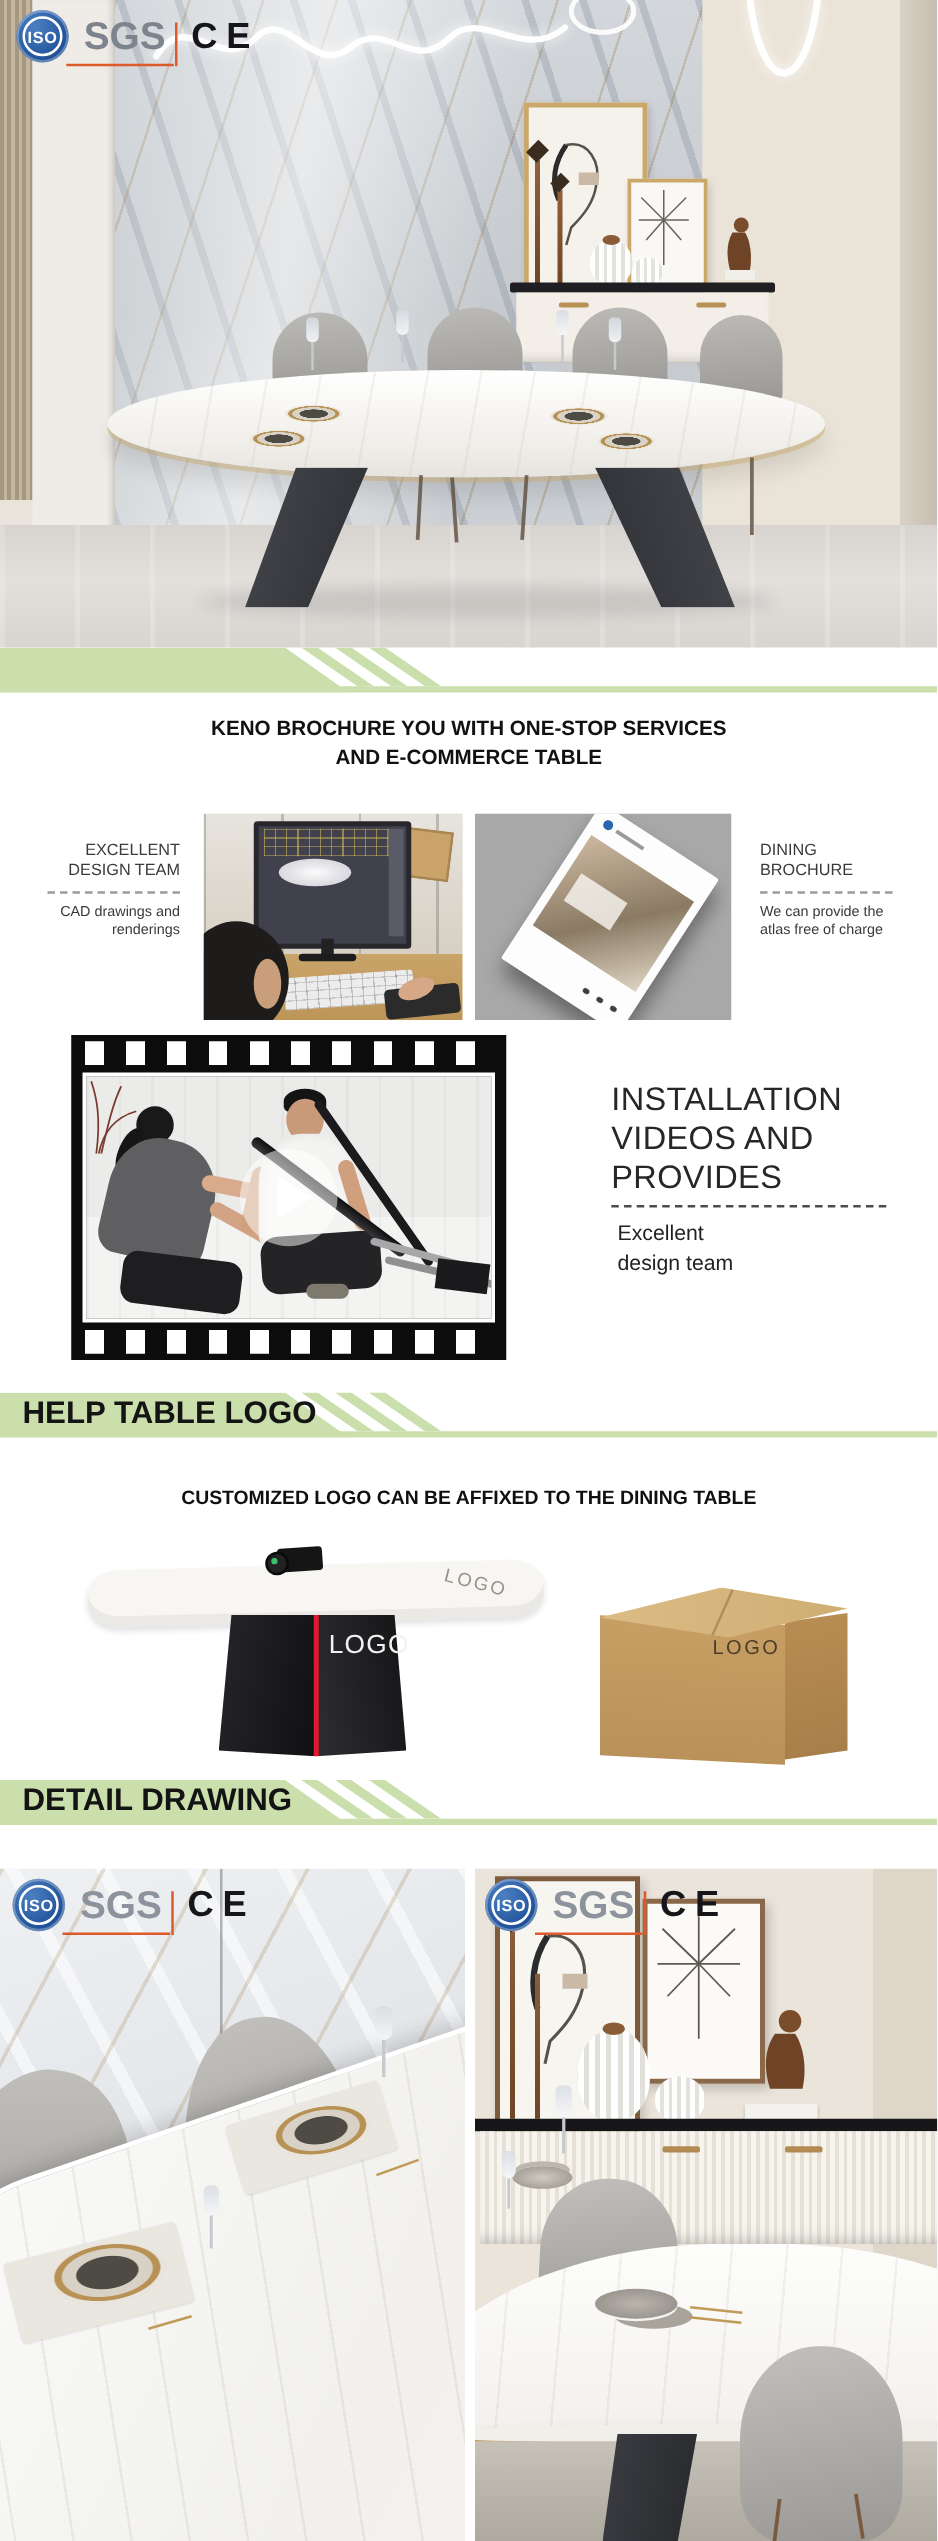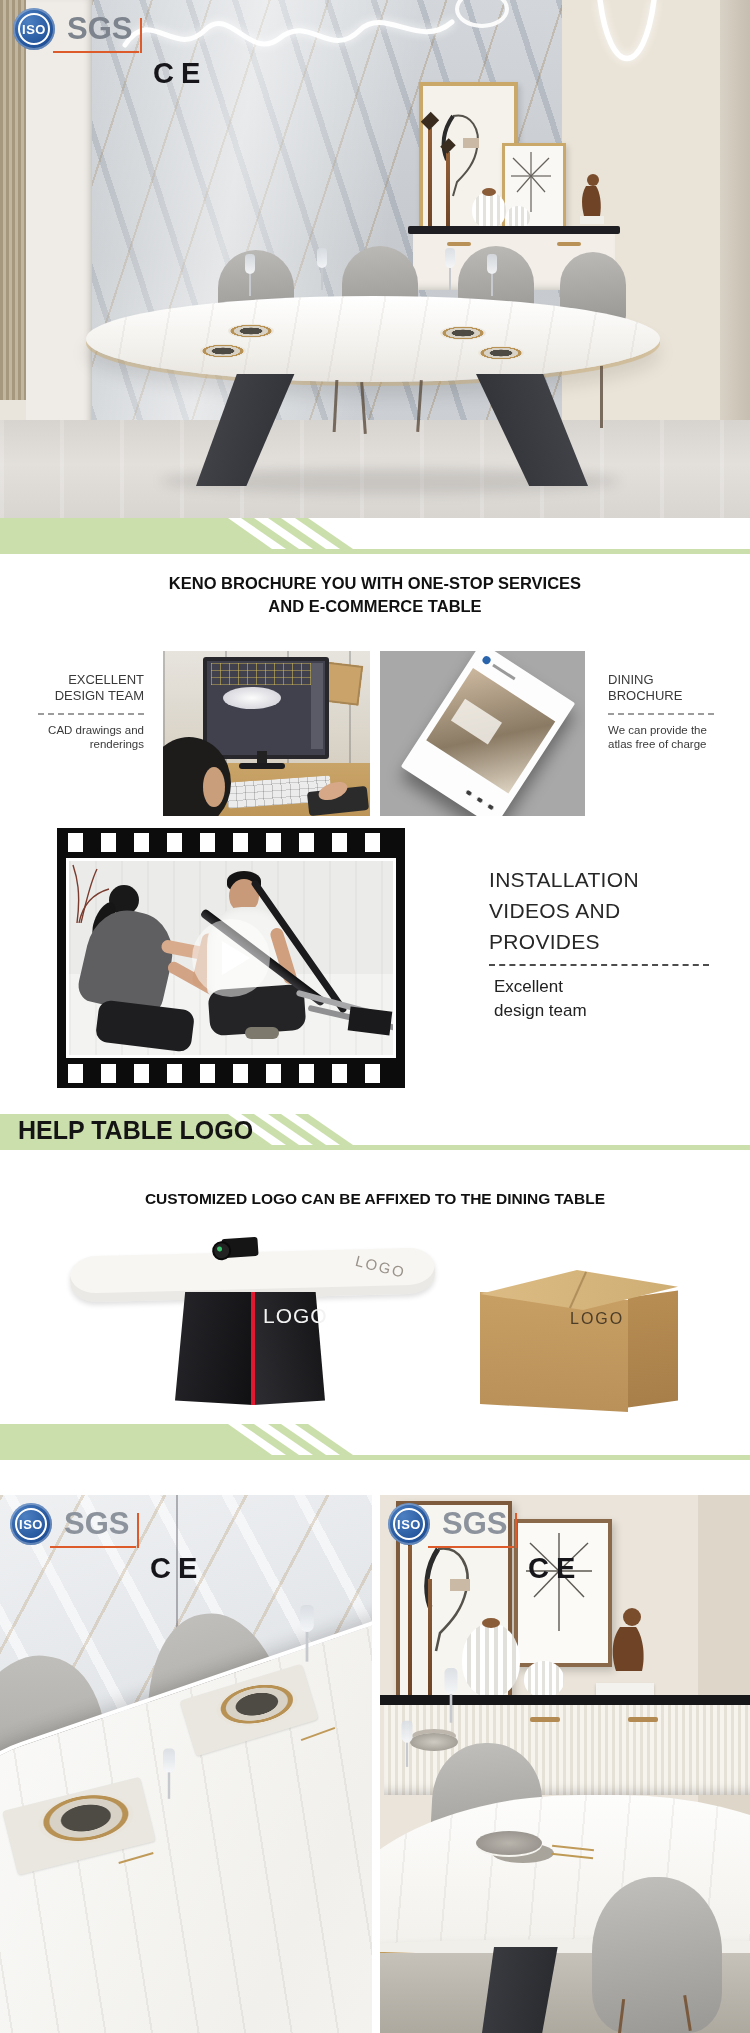--- a/index.html
+++ b/index.html
@@ -17,21 +17,21 @@
   .certs{position:absolute;width:195px;height:54px;z-index:40;}
   .iso{position:absolute;left:0;top:2px;width:42px;height:42px;border-radius:50%;
        background:radial-gradient(circle at 36% 32%,#4c80c2,#1e4f97 72%);
        box-shadow:inset 0 0 0 2px rgba(255,255,255,.3);}
   .iso::before{content:"";position:absolute;inset:5px;border-radius:50%;border:2px solid #fff;}
   .iso-label{position:absolute;inset:0;display:flex;align-items:center;justify-content:center;
        color:#fff;font-weight:bold;font-size:13px;letter-spacing:.5px;}
   .sgs{position:absolute;left:54px;top:5px;font-size:31px;font-weight:bold;color:var(--sgsgray);}
   .cert-hline{position:absolute;left:40px;top:45px;width:86px;height:2px;background:var(--orange);}
   .cert-vline{position:absolute;left:127px;top:12px;width:2px;height:35px;background:var(--orange);}
-  .ce{position:absolute;left:140px;top:7px;font-size:29px;font-weight:bold;color:#16161a;letter-spacing:7px;margin-top:44px;}
+  .ce{position:absolute;left:140px;top:7px;font-size:29px;font-weight:bold;color:#16161a;letter-spacing:7px;}
 
   
   .banner{position:absolute;left:0;width:750px;height:36px;}
   .banner-line{position:absolute;left:0;right:0;bottom:0;height:5px;background:var(--green);}
   .banner-block{position:absolute;left:0;top:0;height:36px;width:290px;background:var(--green);
        clip-path:polygon(0 0,228px 0,279px 100%,0 100%);}
   .banner-stripes{position:absolute;left:241px;top:0;width:130px;height:31px;}
   .banner-label{position:absolute;left:18px;top:0;line-height:32px;font-size:25px;font-weight:bold;
        color:#141414;letter-spacing:0;}
 
@@ -195,21 +195,21 @@
        background:#a7a7a9;transform:rotate(15deg);}
   .rod4{position:absolute;left:238px;top:154px;width:92px;height:6px;border-radius:3px;
        background:#909092;transform:rotate(13deg);}
   .vid-frame{position:absolute;right:2px;top:148px;width:42px;height:24px;background:#1a1a1c;transform:rotate(7deg);}
   .play-btn{position:absolute;left:50%;top:50%;width:78px;height:78px;margin:-39px 0 0 -39px;
        border-radius:50%;background:rgba(255,255,255,.5);cursor:pointer;}
   .play-btn::after{content:"";position:absolute;left:30px;top:22px;width:0;height:0;
        border-left:28px solid #fff;border-top:17px solid transparent;border-bottom:17px solid transparent;}
 
   .inst{position:absolute;left:489px;top:864px;width:228px;}
-  .inst-title{font-size:21px;color:#272727;line-height:31px;font-weight:400;letter-spacing:.3px;}
+  .inst-title{font-size:26px;color:#272727;line-height:31px;font-weight:400;letter-spacing:.3px;}
   .inst-dash{border-top:2px dashed #4c4c4c;width:220px;margin:7px 0 9px;}
   .inst-desc{font-size:17px;color:#222;line-height:24px;padding-left:5px;}
 
   
   .custom-h{position:absolute;left:0;top:1190px;width:750px;text-align:center;
        font-size:15.5px;font-weight:bold;color:#101010;}
   .lt-top{position:absolute;left:70px;top:1252px;width:365px;height:46px;border-radius:26px/20px;
        transform:rotate(-1.5deg);
        background:
         repeating-linear-gradient(115deg,rgba(150,120,90,.22) 0 3px,transparent 3px 34px),
@@ -530,20 +530,21 @@
   </div>
 
   <div class="banner" style="top:1424px;">
     <div class="banner-line"></div>
     <div class="banner-block"></div>
     <svg class="banner-stripes" width="130" height="31" viewBox="0 0 130 31">
       <polygon points="0,0 13,0 58,31 45,31" fill="#cbdfac"></polygon>
       <polygon points="27,0 40,0 85,31 72,31" fill="#cbdfac"></polygon>
       <polygon points="54,0 67,0 112,31 99,31" fill="#cbdfac"></polygon>
     </svg>
+    <span class="banner-label">DETAIL DRAWING</span>
   </div>
 
   <div class="detail dl">
     <div class="dl-seam"></div>
     <div class="chair dl-c1"></div>
     <div class="chair dl-c3"></div>
     <div class="dl-leg" style="left:96px;top:430px;transform:rotate(12deg);"></div>
     <div class="dl-leg" style="left:152px;top:452px;transform:rotate(-10deg);"></div>
     <div class="chair dl-c2"></div>
     <div class="dl-table"></div>

